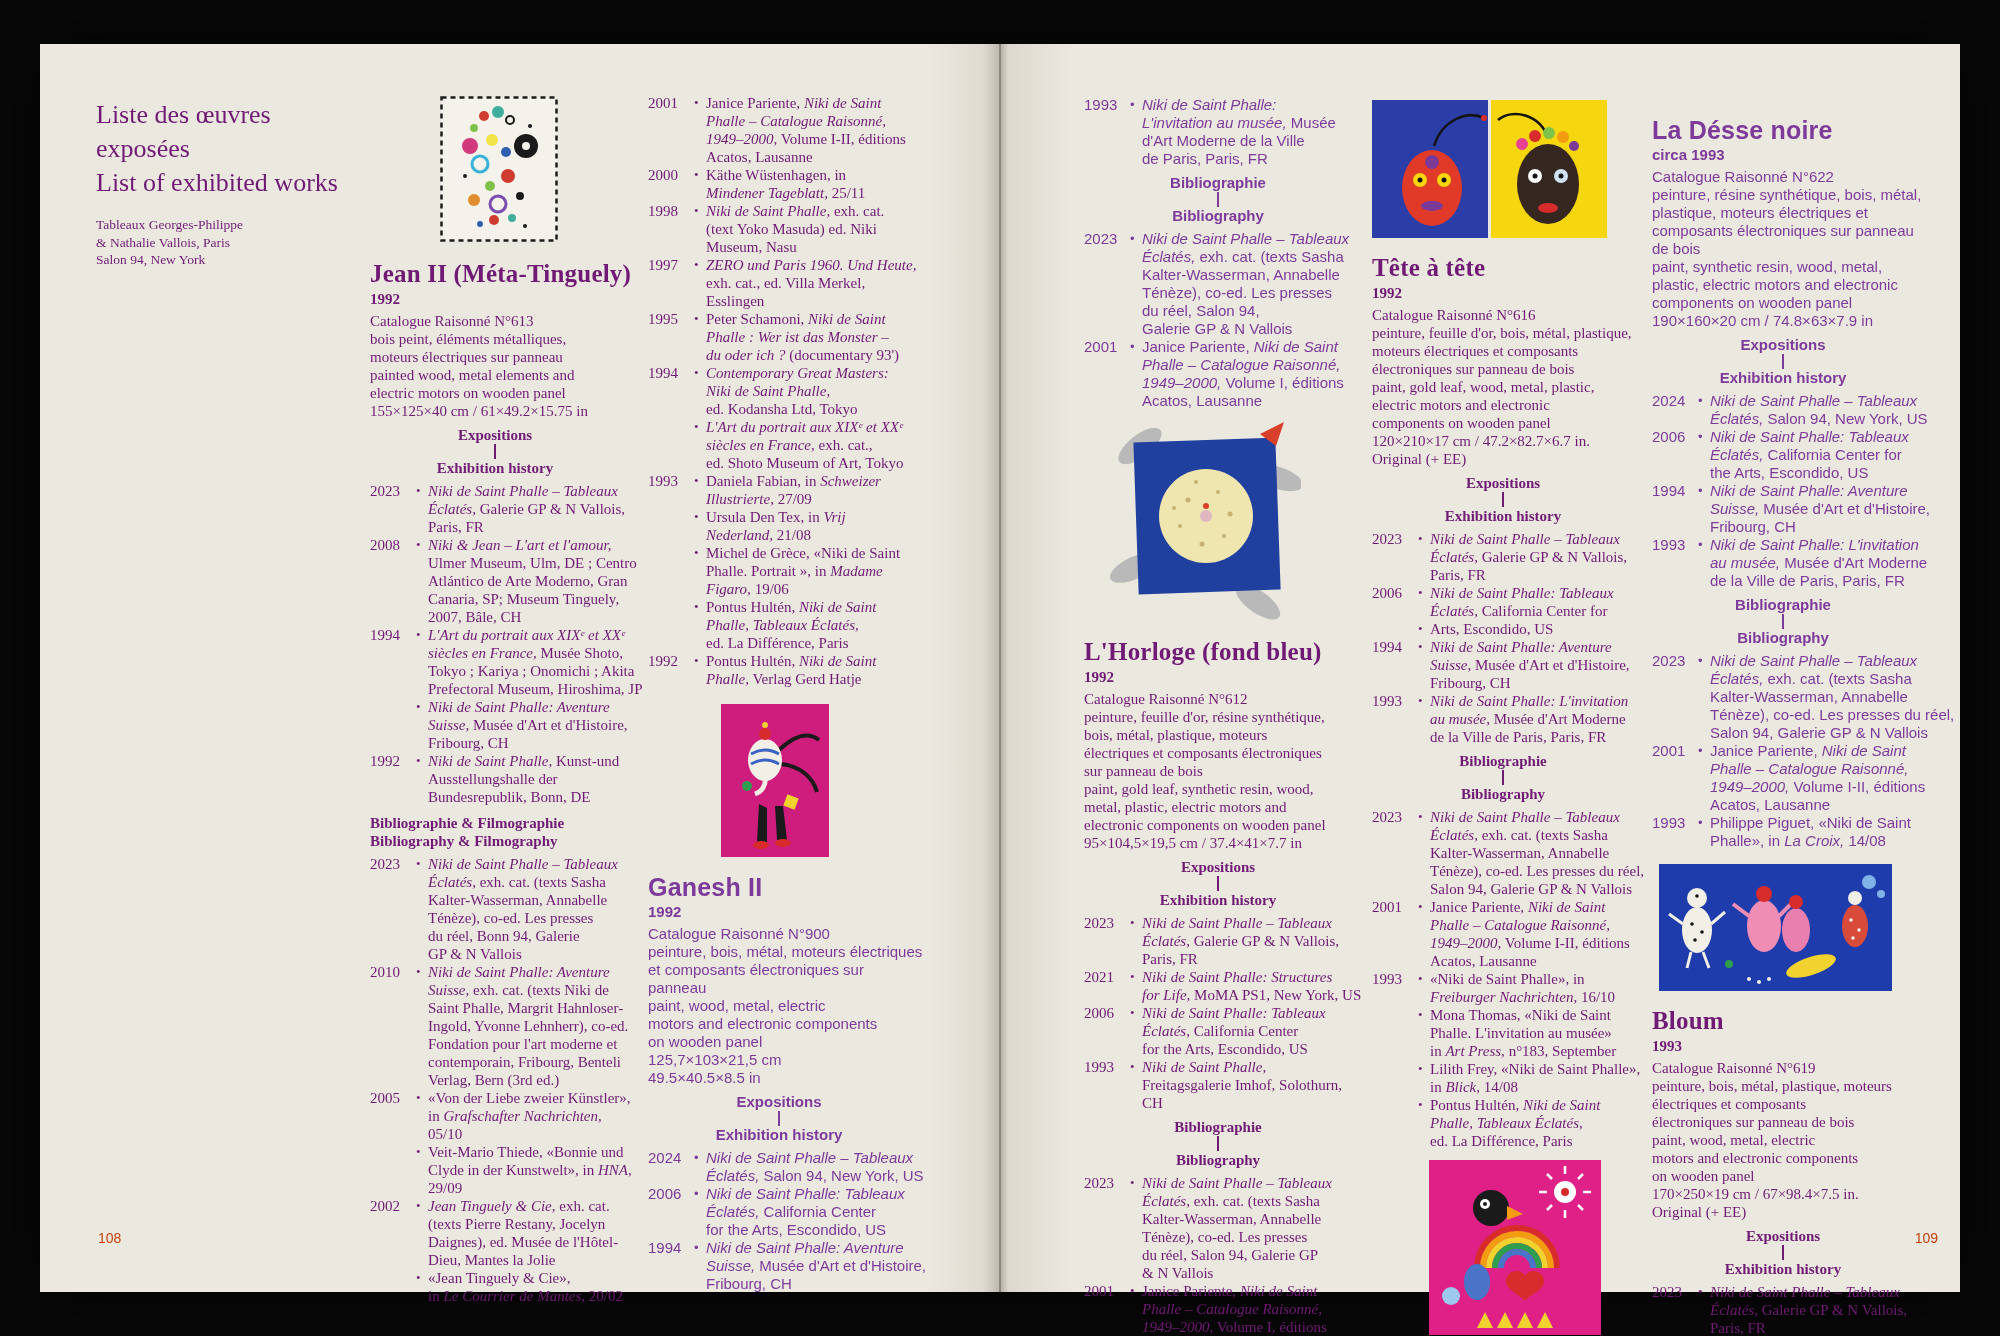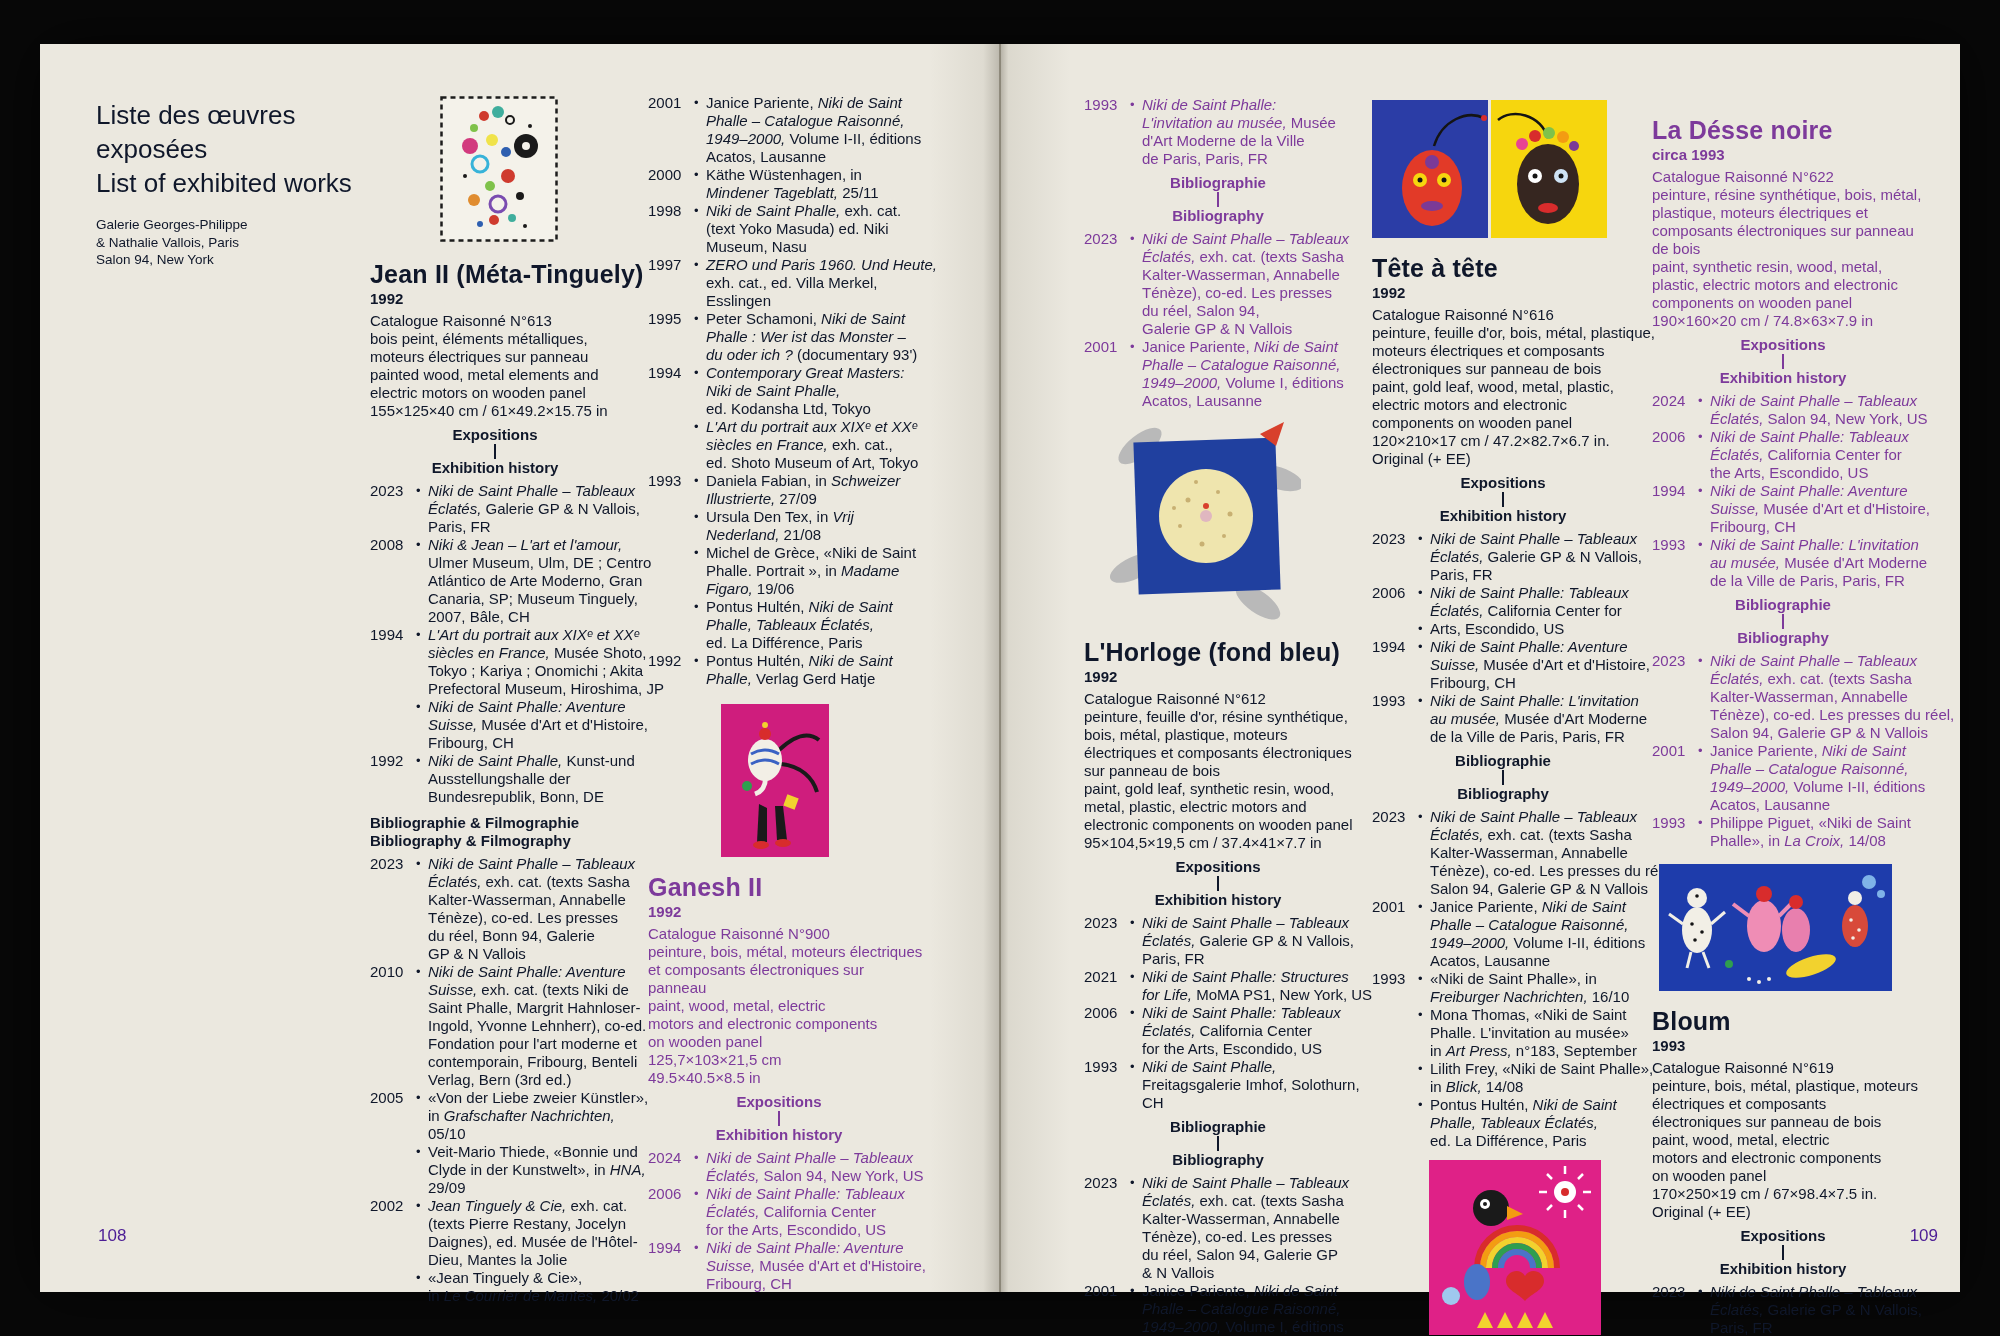--- a/index.html
+++ b/index.html
@@ -4,21 +4,21 @@
 <style>
   html,body{margin:0;padding:0;background:#080808;}
   #stage{position:relative;width:2000px;height:1336px;background:#080808;overflow:hidden;
          font-family:"Liberation Sans", sans-serif;}
   #paper{position:absolute;left:40px;top:44px;width:1920px;height:1248px;
          background:#ebe8df;box-shadow:0 0 60px rgba(0,0,0,.65);}
   #gutter{position:absolute;left:890px;top:0;width:140px;height:100%;pointer-events:none;
     background:linear-gradient(90deg,rgba(110,104,84,0) 0%,rgba(110,104,84,.10) 38%,
       rgba(70,64,48,.28) 49.5%,rgba(70,64,48,.34) 50%,rgba(110,104,84,.12) 56%,rgba(110,104,84,0) 100%);}
   #gutterline{position:absolute;left:959px;top:0;width:2px;height:100%;background:rgba(90,84,66,.45);}
-  .cb{color:#0f172a;}
+  .cb{color:#701a75;font-family:Liberation Serif, serif;}
   .cp{color:#7d3a9b;}
   .col{position:absolute;}
   .h{font-size:25px;line-height:28px;font-weight:700;letter-spacing:.2px;margin:16px 0 2px;white-space:nowrap;}
   .wyear{font-size:15px;line-height:18px;font-weight:700;margin:0 0 4px;}
   .pl{font-size:15px;line-height:18px;white-space:nowrap;}
   .sec{display:flex;align-items:center;font-size:15px;line-height:18px;font-weight:700;margin:6px 0 5px;white-space:nowrap;flex-direction:column;}
   .bar{width:2px;height:15px;background:currentColor;margin:0 8px;flex:none;}
   .sec2{font-size:15px;line-height:18px;font-weight:700;margin:8px 0 5px;white-space:nowrap;}
   .entries{font-size:15px;line-height:18px;}
   .erow{display:flex;}
@@ -26,38 +26,38 @@
   .eitems{flex:none;}
   .eitem{position:relative;padding-left:12px;}
   .eitem::before{content:"•";position:absolute;left:0;top:0;font-size:13px;}
   .eline{white-space:nowrap;}
   .art{position:relative;}
   .art svg{display:block;}
   
   .ititle{font-size:26px;line-height:34px;font-weight:400;white-space:nowrap;}
   .ititle.en{margin-top:0px;}
   .gallery{margin-top:16px;font-size:13.5px;line-height:17.5px;white-space:nowrap;}
-  .pagenum{position:absolute;font-size:17px;color:#4c1d95;}
+  .pagenum{position:absolute;font-size:14px;color:#c2410c;}
   .pagenum.left{left:58px;bottom:46px;}
   .pagenum.right{right:22px;bottom:46px;}
 </style>
 </head>
 <body>
 
 <div id="stage">
   <div id="paper">
 
     <div class="col" style="left:56px;top:54px;">
       <div class="ititle cb">
         <div>Liste des œuvres</div>
         <div>exposées</div>
       </div>
       <div class="ititle cb en">List of exhibited works</div>
       <div class="gallery cb">
-        <div>Galerie Georges-Philippe</div>
+        <div>Tableaux Georges-Philippe</div>
         <div>&amp; Nathalie Vallois, Paris</div>
         <div>Salon 94, New York</div>
       </div>
     </div>
 
     <div class="col" id="col-b" style="left:330px;top:52px;width:250px;">
         <div class="art" style="width: 118px; height: 146px; margin-left: 70px; margin-top: 0px; margin-bottom: 18px;">
           <svg width="118" height="146" viewBox="0 0 118 146">
   <rect x="1.5" y="1.5" width="115" height="143" fill="#f4f2ea" stroke="#1c1c1c" stroke-width="2.5" stroke-dasharray="5 4"></rect>
   <circle cx="58" cy="16" r="6" fill="#3fae9d"></circle>

